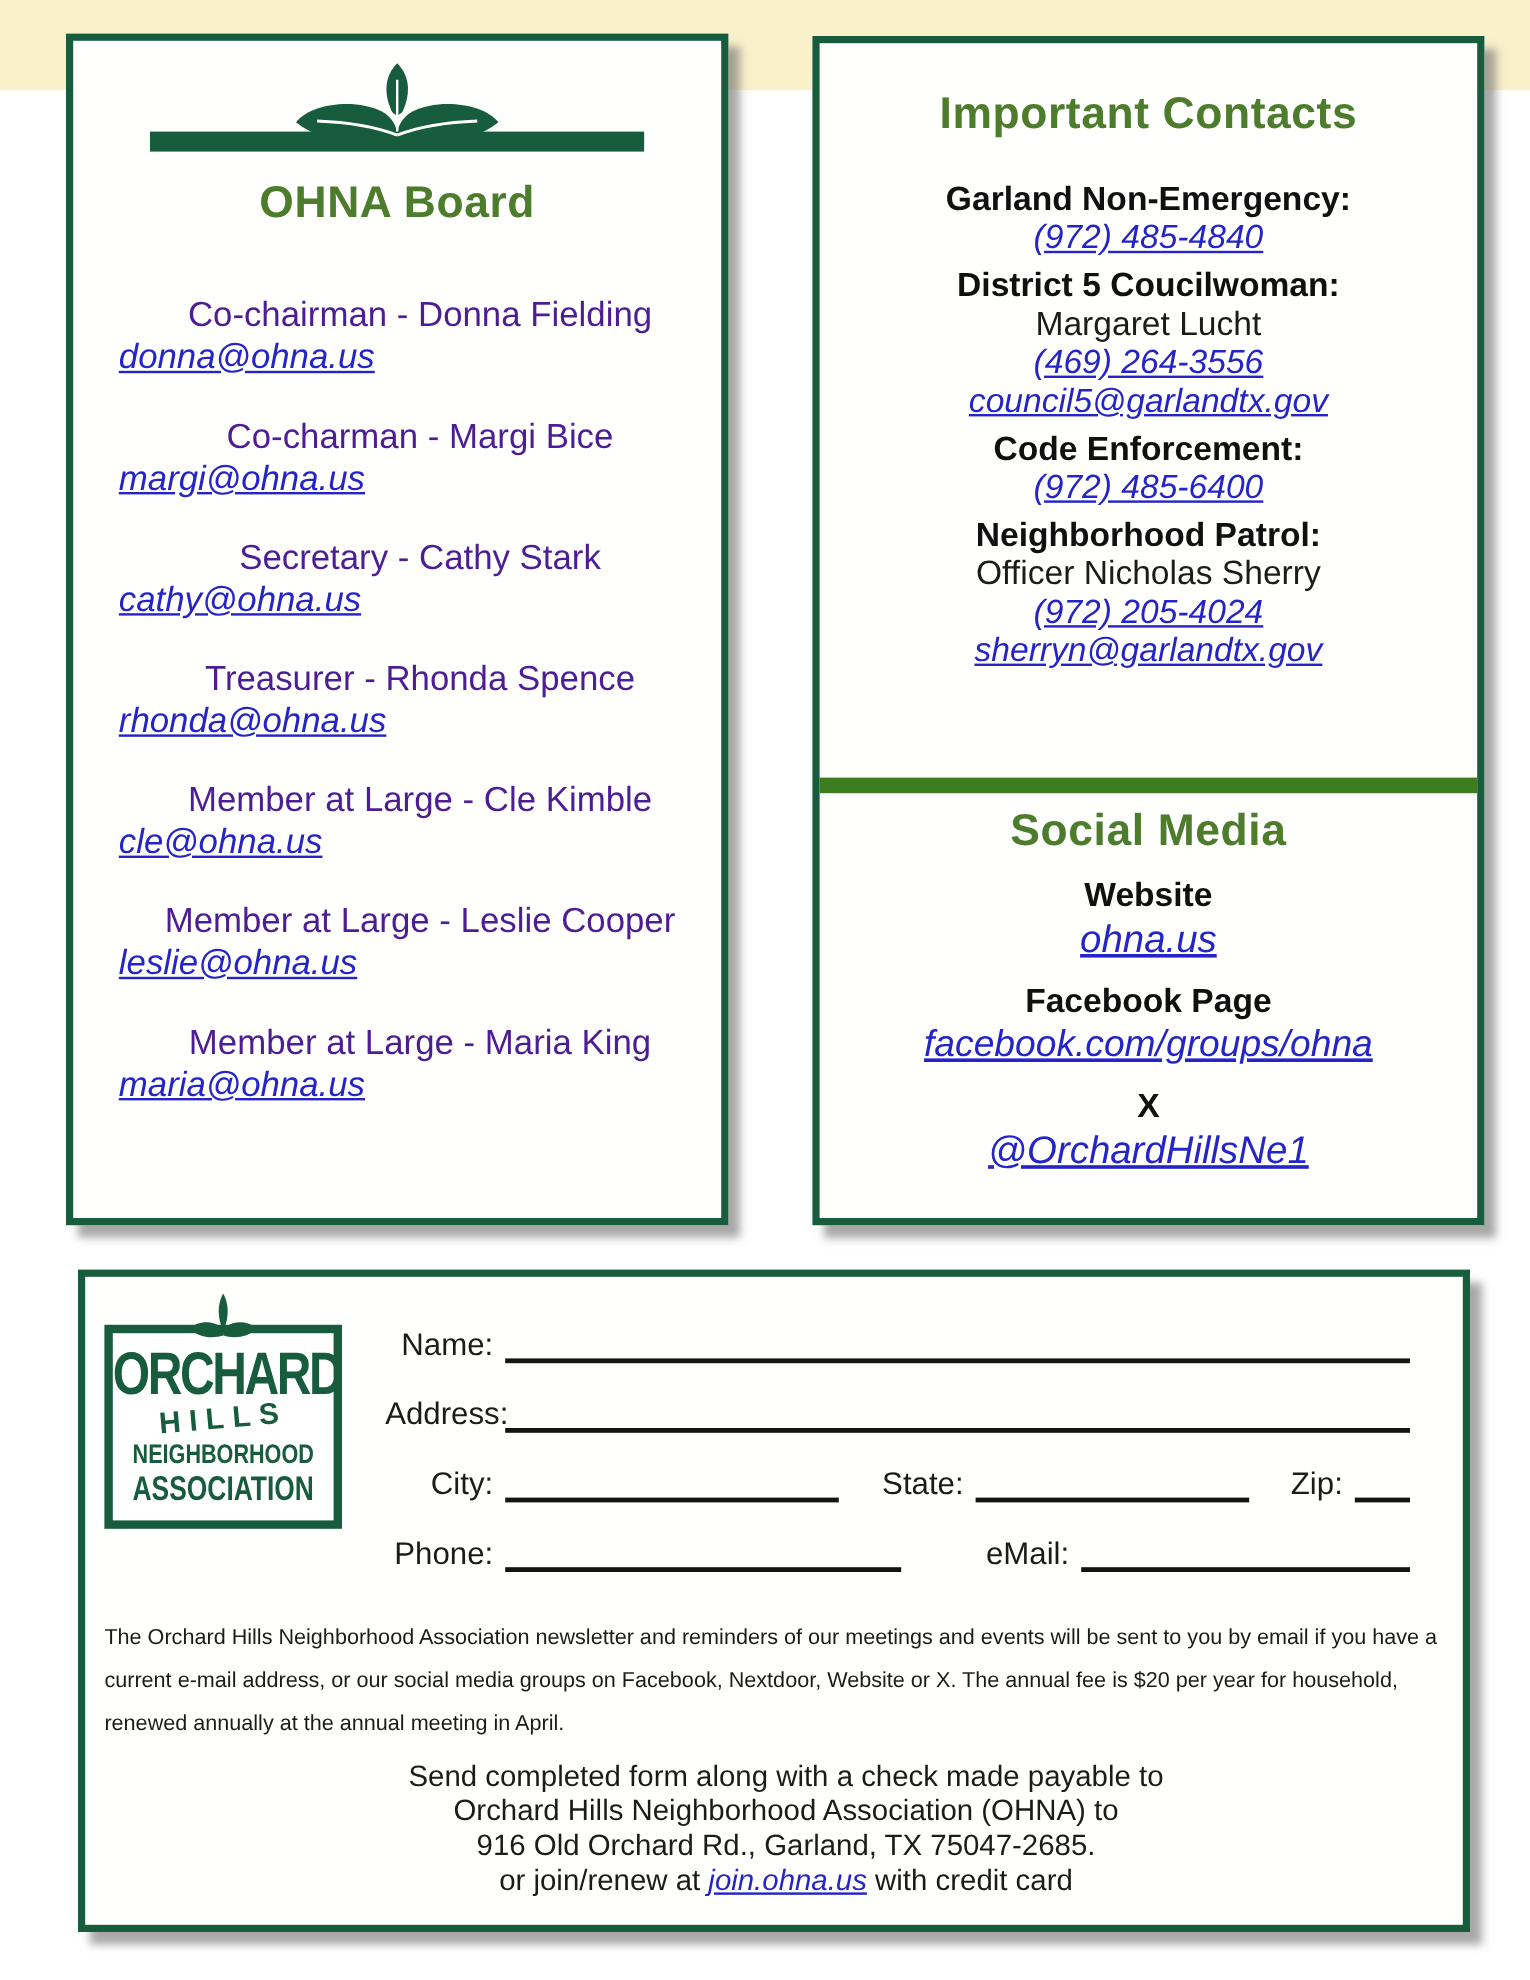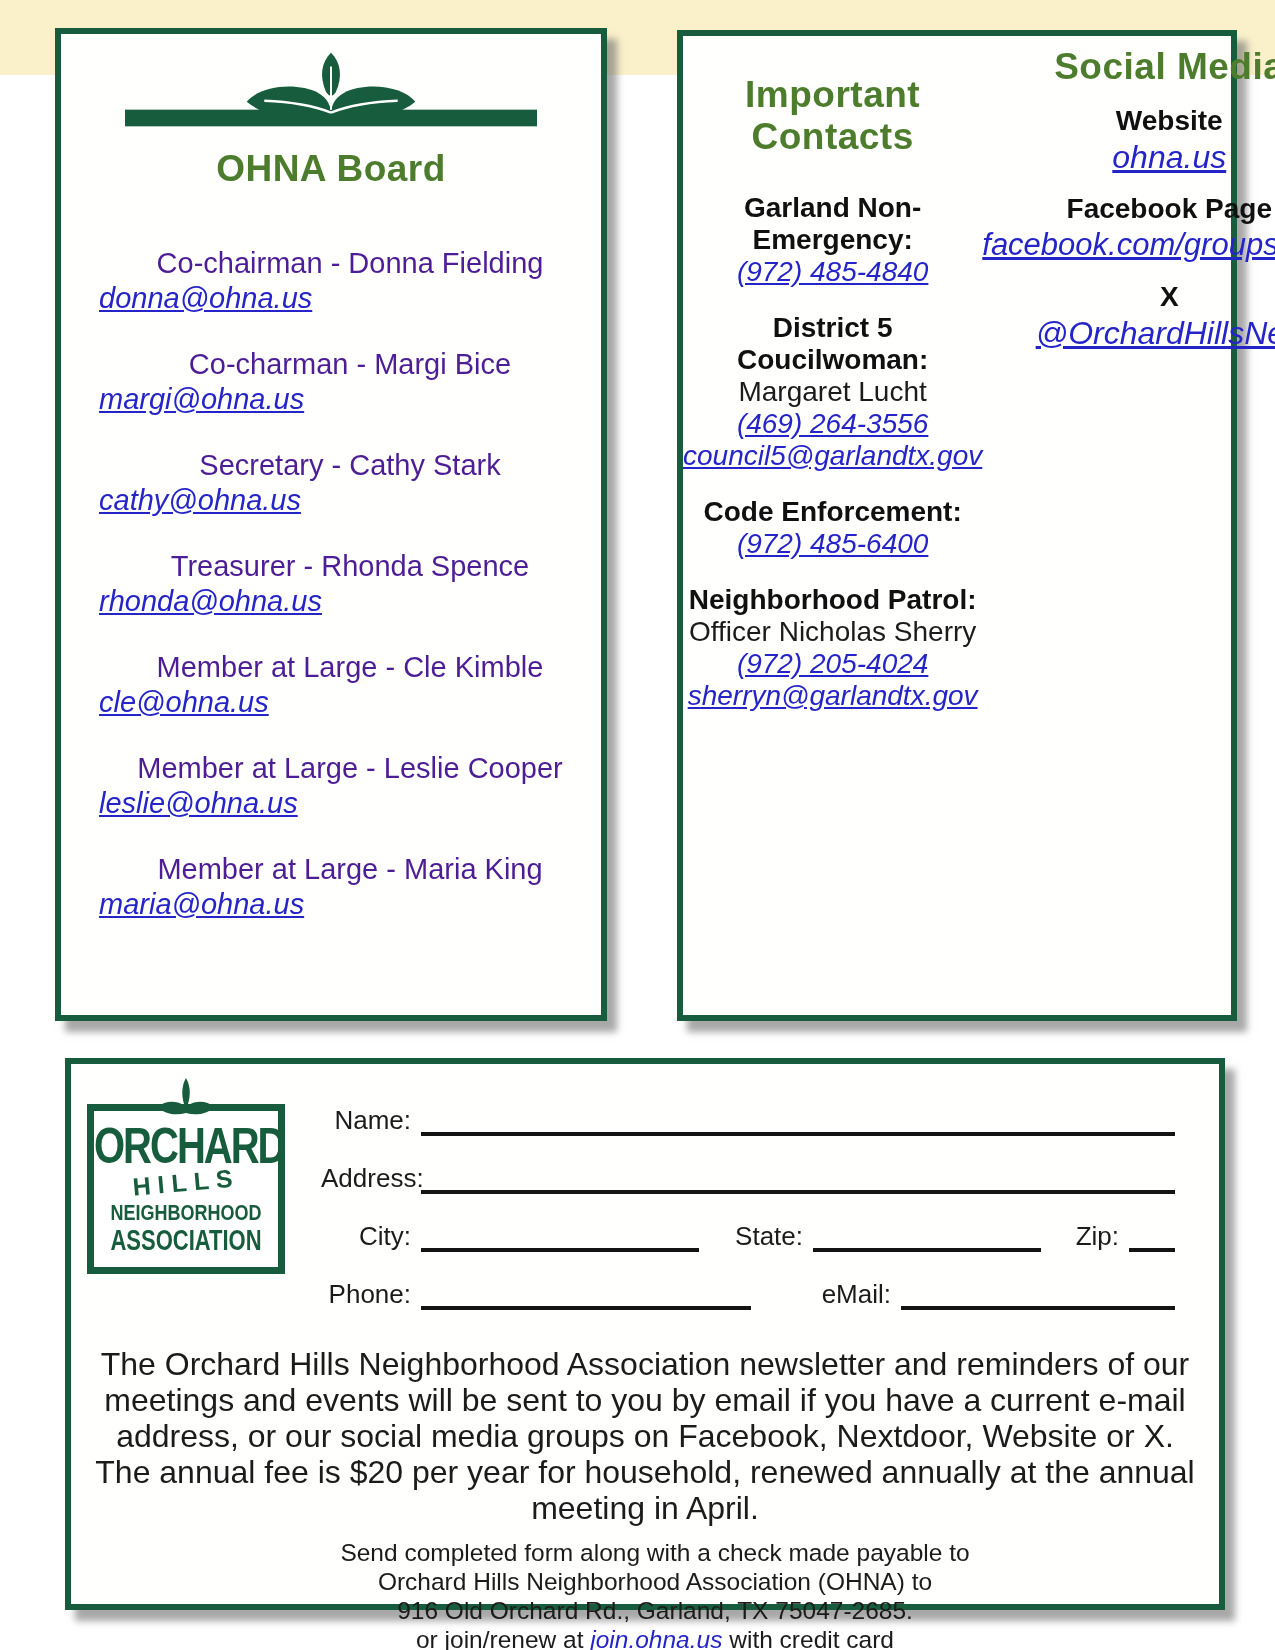--- a/index.html
+++ b/index.html
@@ -9,37 +9,37 @@
     font-family:"Liberation Sans", sans-serif; color:#161616; overflow:hidden;
   }
   .band { position:absolute; left:0; top:0; width:1275px; height:75px; background:#faf0ca; }
 
   .panel {
     position:absolute; background:#fffffd;
     border:6px solid #175c3c;
     box-shadow:10px 11px 7px rgba(110,110,110,.6);
   }
   #board-panel   { left:55px;  top:28px;   width:552px;  height:993px; }
-  #contacts-panel{ left:677px; top:30px;   width:560px;  height:991px; display:flex; flex-direction:row; text-align:center; }
+  #contacts-panel{ left:677px; top:30px;   width:560px;  height:991px; display:flex; flex-direction:column; text-align:center; }
   #form-panel    { left:65px;  top:1058px; width:1160px; height:552px; }
 
   .panel-title { font-size:37px; font-weight:bold; color:#4d7c2c; text-align:center; letter-spacing:.5px; }
 
   
   .board-bar-svg { display:block; margin:16px auto 0; width:412px; height:84px; }
   #board-title { margin-top:14px; }
   .member-list { margin:56px 0 0 38px; }
   .member { margin-bottom:31px; }
   .member-name { font-size:29px; line-height:35px; color:#4c1d95;text-align:center; }
   a.link { color:#2424c8; font-style:italic; text-decoration:underline; cursor:pointer; }
   .member a { font-size:29px; line-height:35px; }
 
   
   #contacts-top { height:612px; padding-top:38px; }
-  .contact-entry { margin-top:24px; }
+  .contact-entry { margin-top:8px; }
   .contact-entry.first { margin-top:34px; }
   .contact-label { font-size:28px; font-weight:bold; line-height:32px; color:#101010; }
   .contact-line { font-size:28px; line-height:32px; display:block; }
   .contact-person { font-size:28px; line-height:32px; color:#1b1b1b; }
   .hdivider { height:13px; width:100%; background:#3b7d1f; }
   #social-section { flex:1; padding-top:10px; }
   .social-entry { margin-top:16px; }
   .social-label { font-size:28px; font-weight:bold; line-height:34px; color:#101010; }
   .social-link { font-size:32px; line-height:38px; }
   .social-link.big { font-size:31px; }
@@ -58,22 +58,22 @@
 
   #form-fields { margin:40px 44px 0 250px; }
   .frow { display:flex; align-items:flex-end; height:32px; margin-bottom:26px; }
   .flabel { font-size:26px; color:#1b1b1b; white-space:nowrap; padding-right:10px; text-align:right; }
   .flabel.w1 { width:100px; }
   .fline { border-bottom:4px solid #141414; height:100%; }
   .grow { flex:1; }
   .ml { margin-left:22px; }
 
   #form-paragraph {
-    margin:36px auto 0; width:1116px; text-align:center;
-    font-size:32px; line-height:36px; color:#1b1b1b;
+    margin:36px auto 0; width:1116px; text-align:left;
+    font-size:18px; line-height:36px; color:#1b1b1b;
   }
   #form-instructions { margin-top:12px; text-align:center; font-size:24.5px; line-height:29px; color:#1b1b1b;padding-left:20px; }
   #form-instructions .iline { display:block; }
   #form-instructions a { font-size:24.5px; }
 </style>
 </head>
 <body>
 
 <div class="band"></div>
 

